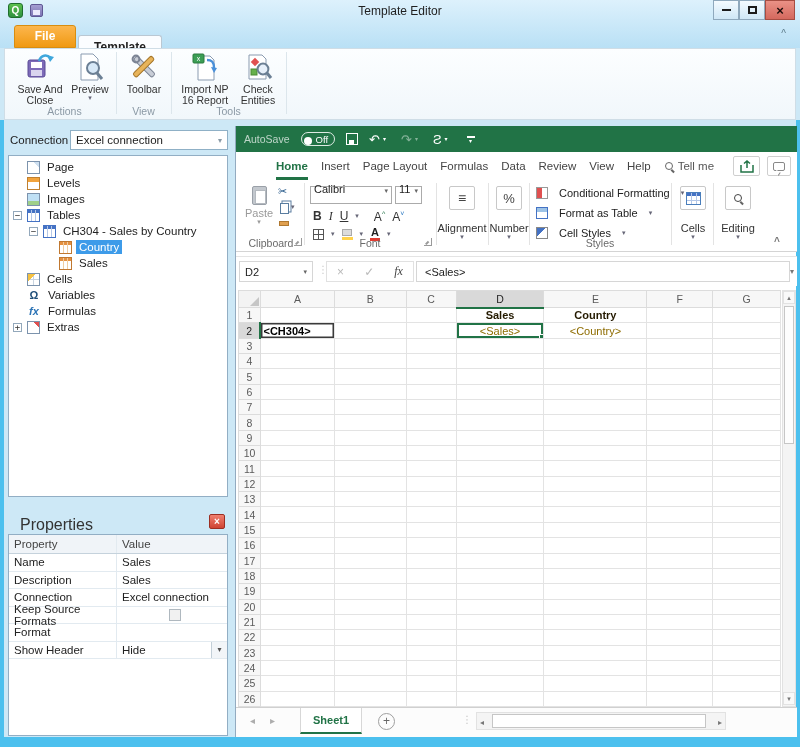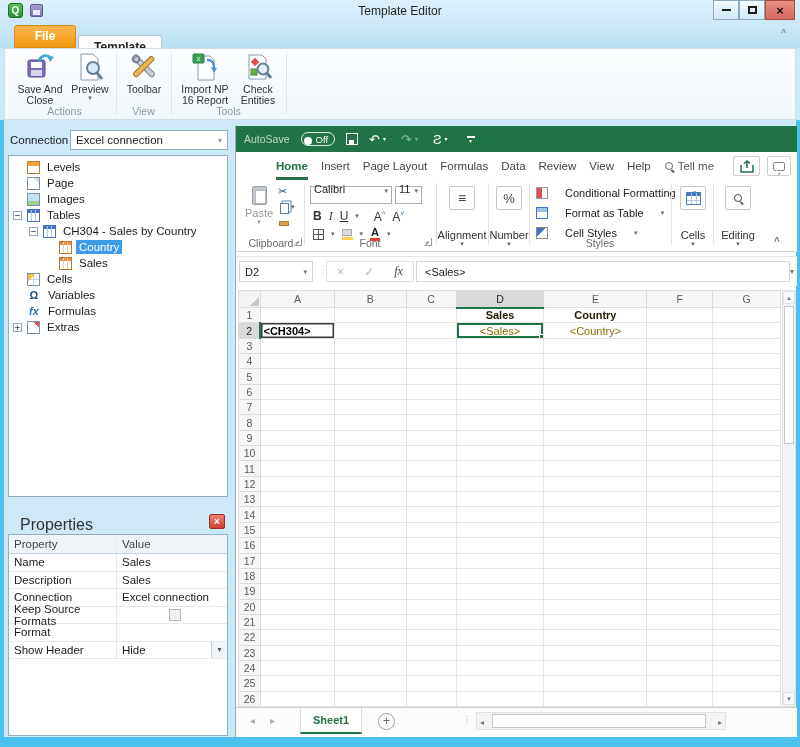--- a/index.html
+++ b/index.html
@@ -151,22 +151,22 @@
   .grid-ic{width:11px;height:11px;border:1px solid #555;background:
     linear-gradient(90deg,transparent 0 4px,#555 4px 5px,transparent 5px),
     linear-gradient(transparent 0 4px,#555 4px 5px,transparent 5px)}
   .stack{display:inline-flex;flex-direction:column;align-items:center;line-height:9px}
   .fill-ic{width:10px;height:7px;background:#dcdcdc;border:1px solid #aaa}
   .bar-y{width:11px;height:3px;background:#ffd24c;margin-top:1px}
   .bar-r{width:10px;height:3px;background:#e03c32;margin-top:1px}
   .collapsed-grp{position:absolute;display:flex;flex-direction:column;align-items:center}
   .cg-box{width:26px;height:24px;border:1px solid #c8c8c8;border-radius:2px;display:flex;
     align-items:center;justify-content:center}
-  .cg-lb{margin-top:19px;color:#333}
-  .styles-row{position:absolute;left:300px;display:flex;align-items:center;gap:17px;height:14px;color:#222}
+  .cg-lb{margin-top:12px;color:#333}
+  .styles-row{position:absolute;left:300px;display:flex;align-items:center;gap:11px;height:14px;color:#222}
   .cf-ic{width:12px;height:12px;border:1px solid #999;background:linear-gradient(90deg,#e05050 0 5px,#fff 5px),
     linear-gradient(#fff,#fff)}
   .fat-ic{width:12px;height:12px;border:1px solid #4472c4;background:linear-gradient(#9dc3e6 0 4px,#fff 4px)}
   .cs-ic{width:12px;height:12px;border:1px solid #888;background:linear-gradient(135deg,#4472c4 0 6px,#fff 6px)}
   .cells-ic{width:15px;height:13px;border:1px solid #4a7ebb;background:
     linear-gradient(90deg,transparent 0 4px,#b4c7e7 4px 5px,transparent 5px 9px,#b4c7e7 9px 10px,transparent 10px),
     linear-gradient(#4472c4 0 3px,transparent 3px 7px,#b4c7e7 7px 8px,transparent 8px)}
   .xl-collapse{position:absolute;left:538px;top:56px;color:#777;font-size:10px;font-weight:bold}
   
   .xl-formula{position:absolute;left:0;top:130px;width:561px;height:30px;background:#fff;border-top:1px solid #e4e4e4}
@@ -321,27 +321,27 @@
 
   <div class="conn-label">Connection</div>
   <div class="conn-select">
     <span>Excel connection</span>
     <span class="sel-caret">▾</span>
   </div>
 
   <div class="tree-panel">
       <div class="trow" style="padding-left: 4px;">
         <span class="expsp"></span>
+        <span class="ti ti-page"></span>
+        <span class="tlabel">Page</span>
+      </div>
+      <div class="trow" style="padding-left: 4px;">
+        <span class="expsp"></span>
         <span class="ti ti-levels"></span>
         <span class="tlabel">Levels</span>
-      </div>
-      <div class="trow" style="padding-left: 4px;">
-        <span class="expsp"></span>
-        <span class="ti ti-page"></span>
-        <span class="tlabel">Page</span>
       </div>
       <div class="trow" style="padding-left: 4px;">
         <span class="expsp"></span>
         <span class="ti ti-images"></span>
         <span class="tlabel">Images</span>
       </div>
       <div class="trow" style="padding-left: 4px;">
         <span class="exp">−</span>
         <span class="ti ti-tables"></span>
         <span class="tlabel">Tables</span>

